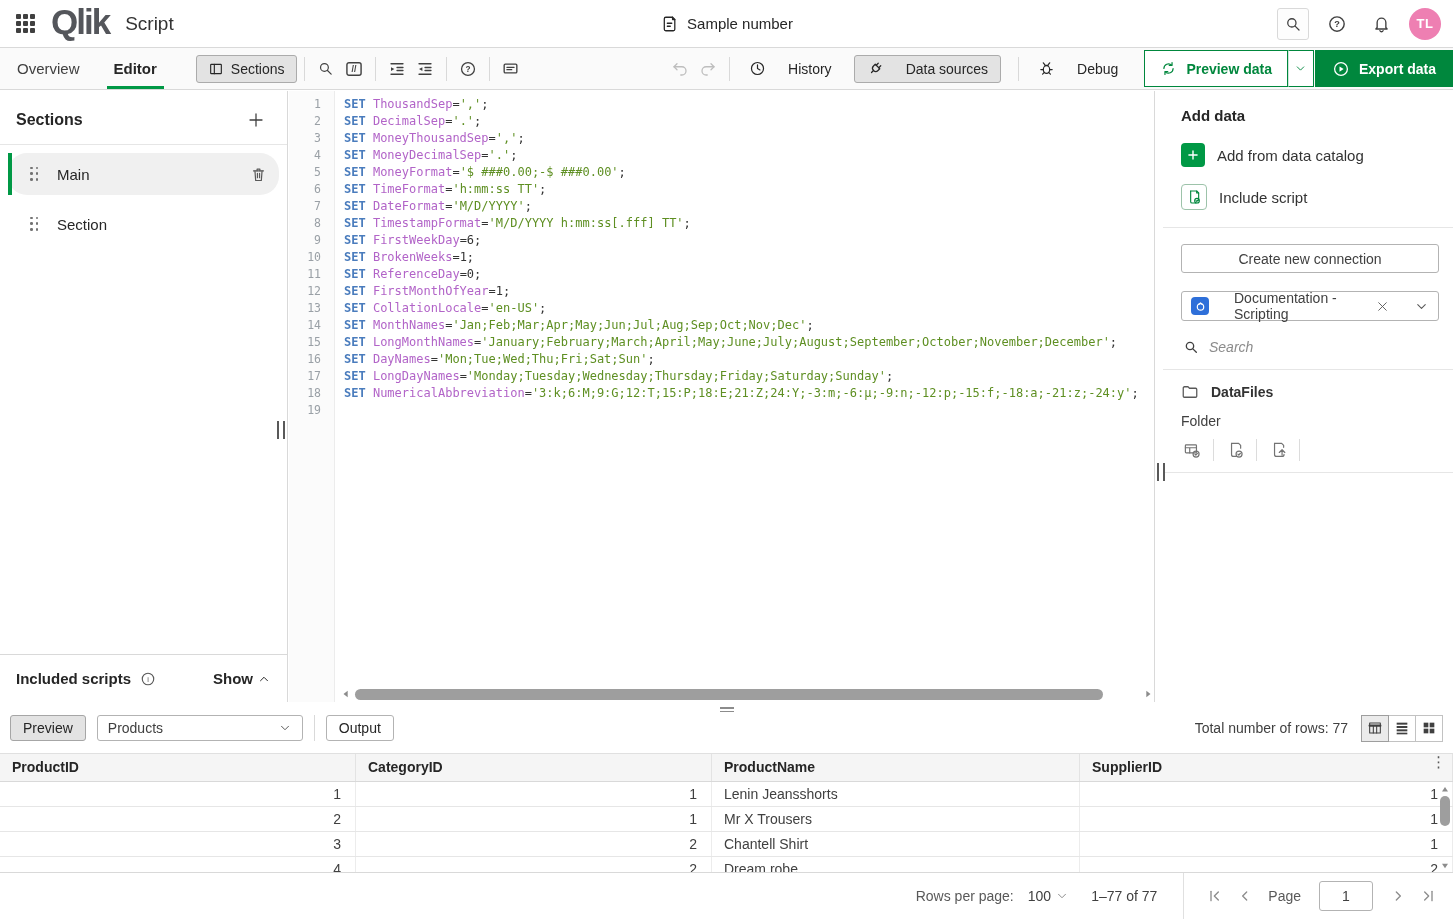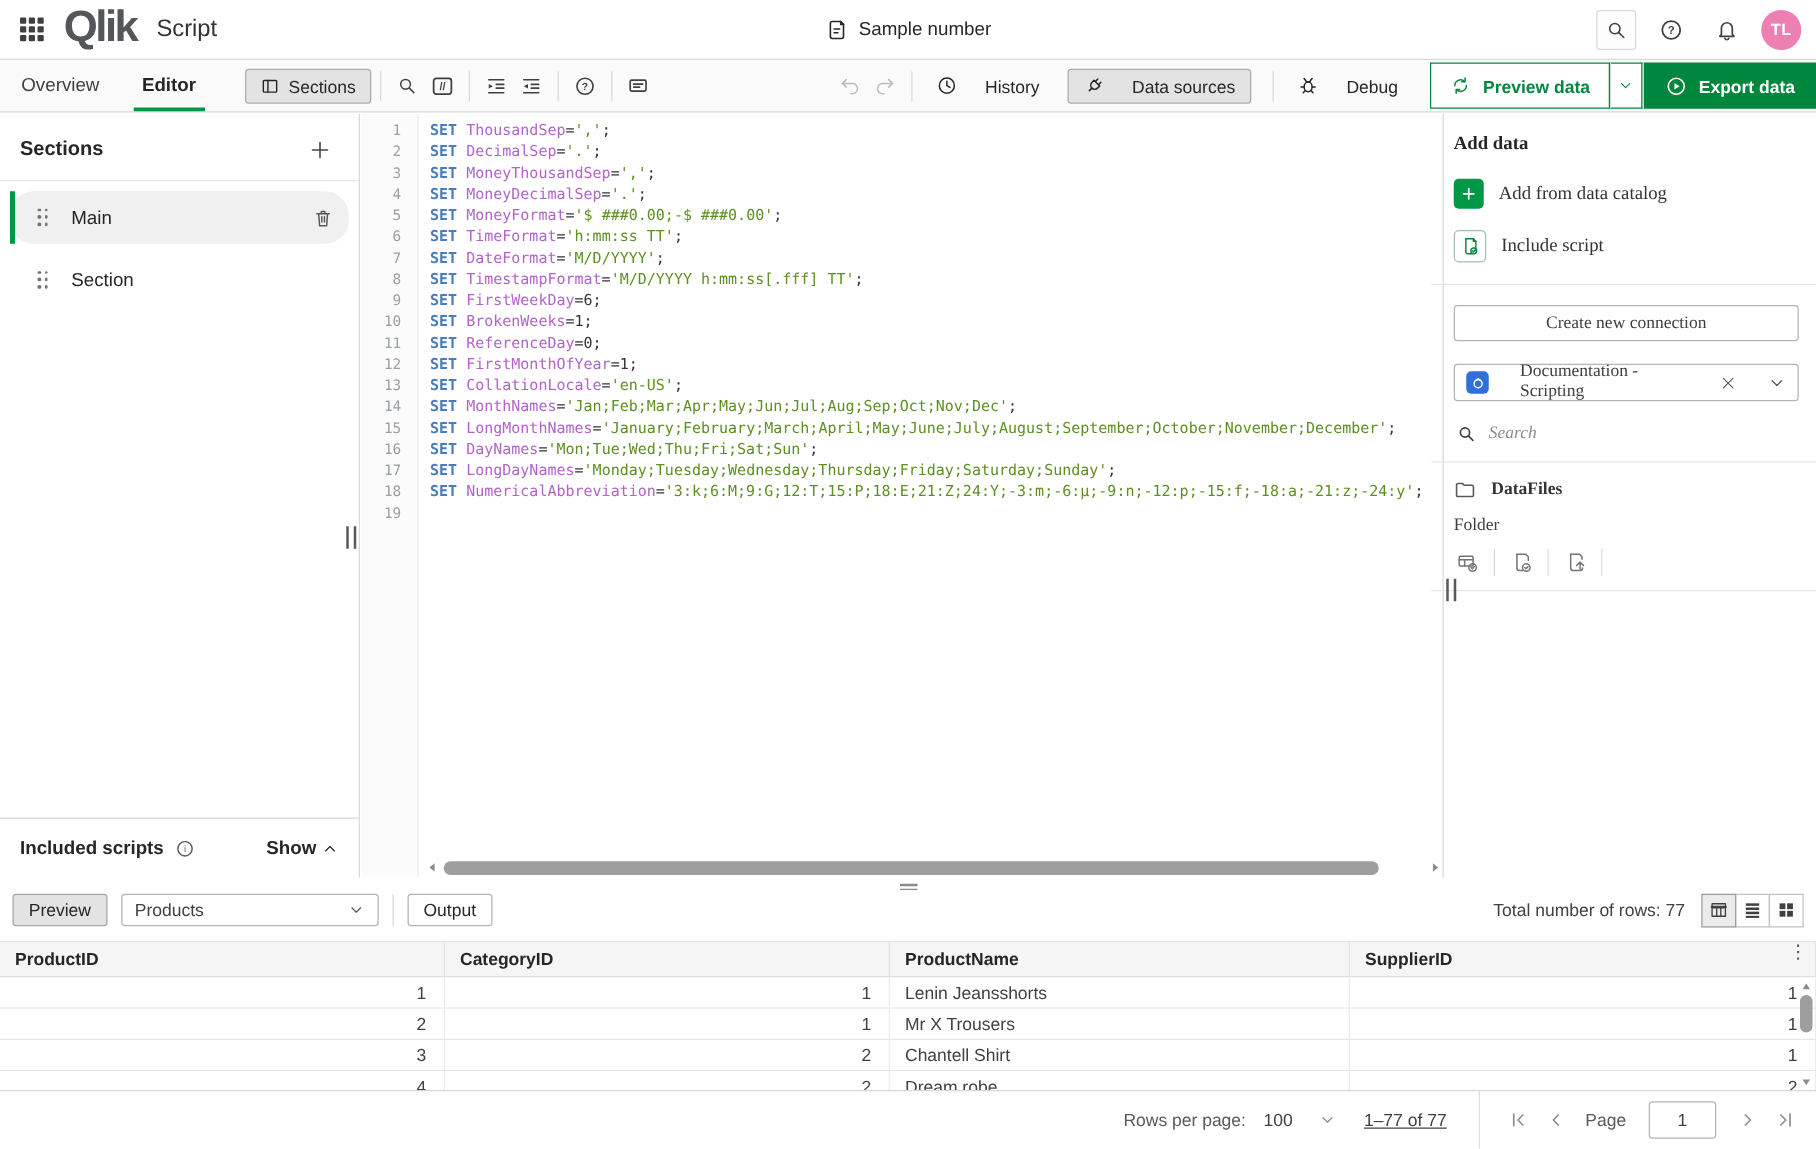--- a/index.html
+++ b/index.html
@@ -77,21 +77,21 @@
   .tk-k { color:#4a7cbd; font-weight:bold; }
   .tk-n { color:#b264c8; }
   .tk-s { color:#5e8f22; }
   .hscroll { position:absolute; top:687px; left:341px; width:812px; height:14px; display:flex; align-items:center; }
   .hs-arrow { color:#8c8c8c; flex:none; cursor:pointer; }
   .hs-track { flex:1; height:11px; position:relative; }
   .hs-thumb { position:absolute; left:4px; top:0; width:748px; height:11px; background:#9e9e9e; border-radius:6px; cursor:grab; }
 
   
   .right-panel { position:absolute; top:91px; left:1154px; right:0; height:611px; background:#fff;
-    border-left:1px solid #d9d9d9; padding:0 14px 0 8px; font-size:15px;font-family:Liberation Serif, serif; }
+    border-left:1px solid #d9d9d9; padding:0 14px 0 26px; font-size:15px; }
   .rp-title { font-size:15px; font-weight:bold; color:#262626; padding-top:16px; }
   .rp-row { display:flex; align-items:center; gap:12px; color:#333; cursor:pointer; }
   .sq-green { width:24px; height:24px; border-radius:4px; background:#009845; color:#fff; display:flex;
     align-items:center; justify-content:center; flex:none; }
   .sq-script { width:26px; height:26px; border-radius:4px; border:1px solid #9dc3aa; color:#00873d;
     display:flex; align-items:center; justify-content:center; flex:none; background:#fff; }
   .rp-div { border-bottom:1px solid #e6e6e6; margin:0 -14px 0 -18px; }
   .btn-outline { width:100%; height:29px; border:1px solid #b3b3b3; border-radius:3px; background:#fff;
     font-size:14px; color:#404040; display:flex; align-items:center; justify-content:center; cursor:pointer; font-family:inherit; }
   .conn-select { height:30px; border:1px solid #b3b3b3; border-radius:3px; display:flex; align-items:center;
@@ -137,22 +137,22 @@
   .c.num { text-align:right; padding-right:14px; }
   .col-menu { position:absolute; top:5px; right:7px; color:#595959; font-size:15px; letter-spacing:0; cursor:pointer; line-height:6px; }
   .vscroll { position:absolute; top:31px; right:2px; width:13px; height:85px; display:flex; flex-direction:column;
     align-items:center; justify-content:space-between; }
   .vs-thumb { width:10px; height:30px; background:#9e9e9e; border-radius:5px; cursor:grab; }
   .vs-arrow { color:#8c8c8c; cursor:pointer; }
 
   
   .pagination { position:absolute; top:872px; left:0; right:0; height:47px; background:#fff; border-top:1px solid #d9d9d9;
     display:flex; align-items:center; justify-content:flex-end; padding-right:10px; font-size:14px; color:#595959; }
-  .pg-val { color:#404040; margin:0 21px 0 14px; }
-  .pg-range { margin:0 26px 0 22px; color:#404040;text-decoration:underline; }
+  .pg-val { color:#404040; margin:0 4px 0 14px; }
+  .pg-range { margin:0 26px 0 22px; color:#404040; }
   .pg-tall-div { width:1px; align-self:stretch; background:#e0e0e0; margin-right:16px; }
   .pg-btn { width:30px; height:28px; display:flex; align-items:center; justify-content:center; color:#8c8c8c; cursor:pointer; }
   .pg-label { margin:0 8px; }
   .pg-input { width:54px; height:30px; border:1px solid #b3b3b3; border-radius:3px; text-align:center; font-size:14px;
     color:#404040; margin:0 10px; outline:none; font-family:inherit; }
 </style>
 </head>
 <body>
 
 <div class="app-header">

